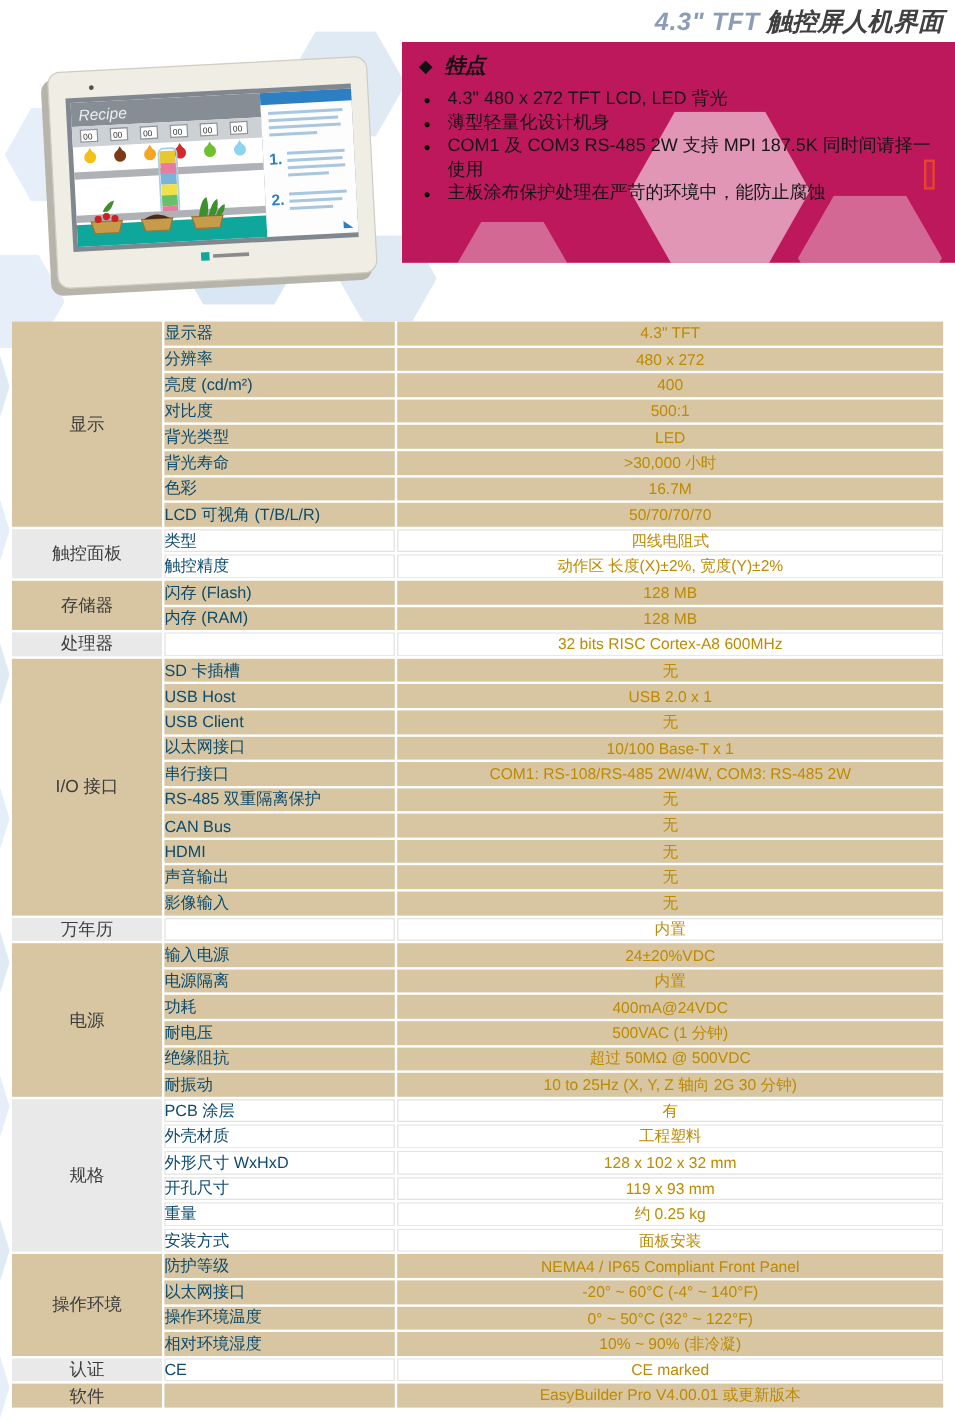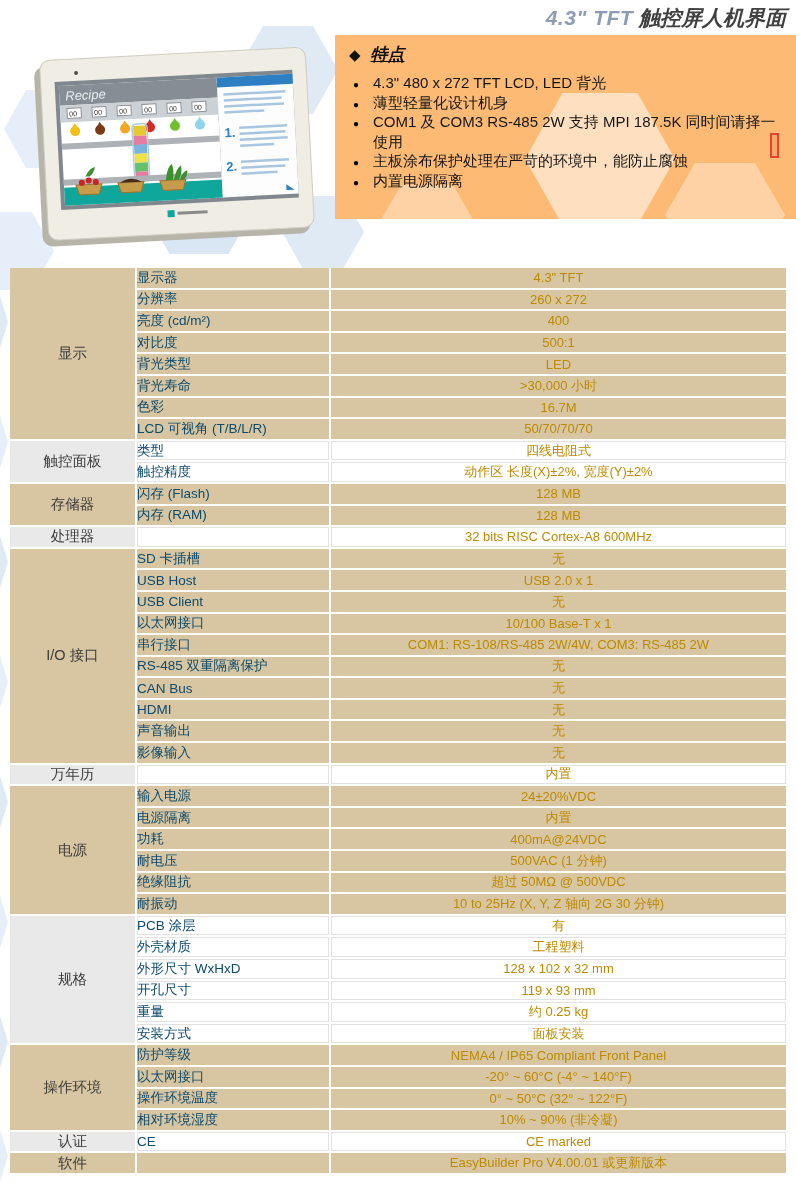--- a/index.html
+++ b/index.html
@@ -13,21 +13,21 @@
   .hex.b3 { background: #d9e7f4; }
   .hex.w1 { background: rgba(255,255,255,0.55); }
   .hex.w2 { background: rgba(255,255,255,0.35); }
 
   
   .title { position: absolute; top: 4px; right: 10px; z-index: 3; font-style: italic; font-weight: bold; font-size: 21px; white-space: nowrap; }
   .title .model { color: #8d9cb5; letter-spacing: 0.5px; }
   .title .rest { color: #404040; }
 
   
-  .features { position: absolute; left: 335px; top: 35px; width: 461px; height: 184px; background: #fdba74; z-index: 1; overflow: hidden; }
+  .features { position: absolute; left: 335px; top: 35px; width: 461px; height: 184px; background: #be185d; z-index: 1; overflow: hidden; }
   .features-inner { position: relative; z-index: 2; padding: 8px 6px 0 14px; }
   .feat-head { font-size: 17px; font-weight: bold; font-style: italic; color: #111; margin-bottom: 7px; }
   .feat-head .marker { font-style: normal; font-size: 15px; margin-right: 10px; }
   .feat-head .feat-title { text-decoration: underline; }
   .features ul { list-style: none; }
   .features li { position: relative; padding-left: 24px; font-size: 15px; line-height: 19.5px; color: #151515; }
   .features li::before { content: "\25CF"; position: absolute; left: 4px; top: 2px; font-size: 10px; color: #000; }
   .red-deco { position: absolute; left: 770px; top: 133px; width: 9px; height: 25px; border: 2px solid #e8432e; background: rgba(232,67,46,0.15); z-index: 2; }
 
   
@@ -74,21 +74,20 @@
     <div class="hex w2" style="left:40px; top:150px; width:104px; height:90px;"></div>
     <div class="features-inner">
       <div class="feat-head">
         <span class="marker">◆</span><span class="feat-title">特点</span>
       </div>
       <ul>
           <li>4.3" 480 x 272 TFT LCD, LED  背光</li>
           <li>薄型轻量化设计机身</li>
           <li>COM1 及 COM3 RS-485 2W  支持  MPI 187.5K  同时间请择一使用</li>
           <li>主板涂布保护处理在严苛的环境中，能防止腐蚀</li>
-          <li>内置电源隔离</li>
         </ul>
     </div>
   </div>
   <div class="red-deco"></div>
 
   <svg class="device" viewBox="0 0 318 230">
     <g transform="rotate(-3 159 115)">
       <rect x="24" y="30" width="268" height="180" rx="10" fill="#b7b4aa"></rect>
       <rect x="30" y="24" width="266" height="180" rx="10" fill="#efede4" stroke="#cfccc1"></rect>
       <circle cx="66" cy="38" r="2" fill="#55504a"></circle>
@@ -188,21 +187,21 @@
           <col style="width:455px">
         </colgroup>
       <tbody id="spec-body">
           <tr class="tone-tan">
             <td class="cat" rowspan="8">显示</td>
             <td class="lbl">显示器</td>
             <td class="val">4.3" TFT</td>
           </tr>
           <tr class="tone-tan">
             <td class="lbl">分辨率</td>
-            <td class="val">260 x 272</td>
+            <td class="val">480 x 272</td>
           </tr>
           <tr class="tone-tan">
             <td class="lbl">亮度 (cd/m²)</td>
             <td class="val">400</td>
           </tr>
           <tr class="tone-tan">
             <td class="lbl">对比度</td>
             <td class="val">500:1</td>
           </tr>
           <tr class="tone-tan">

